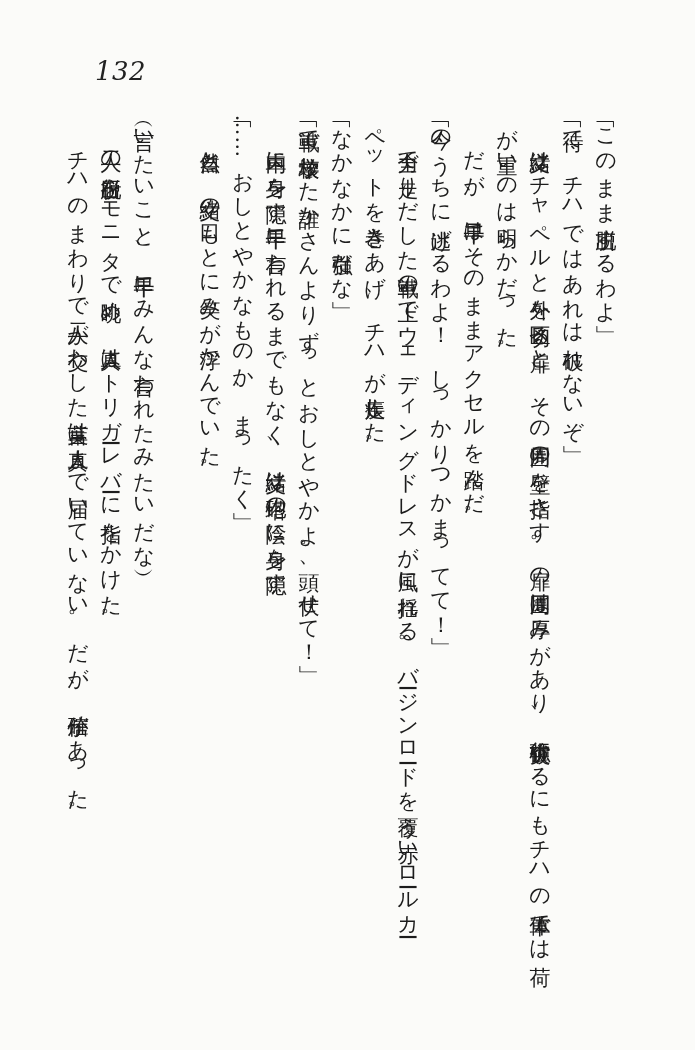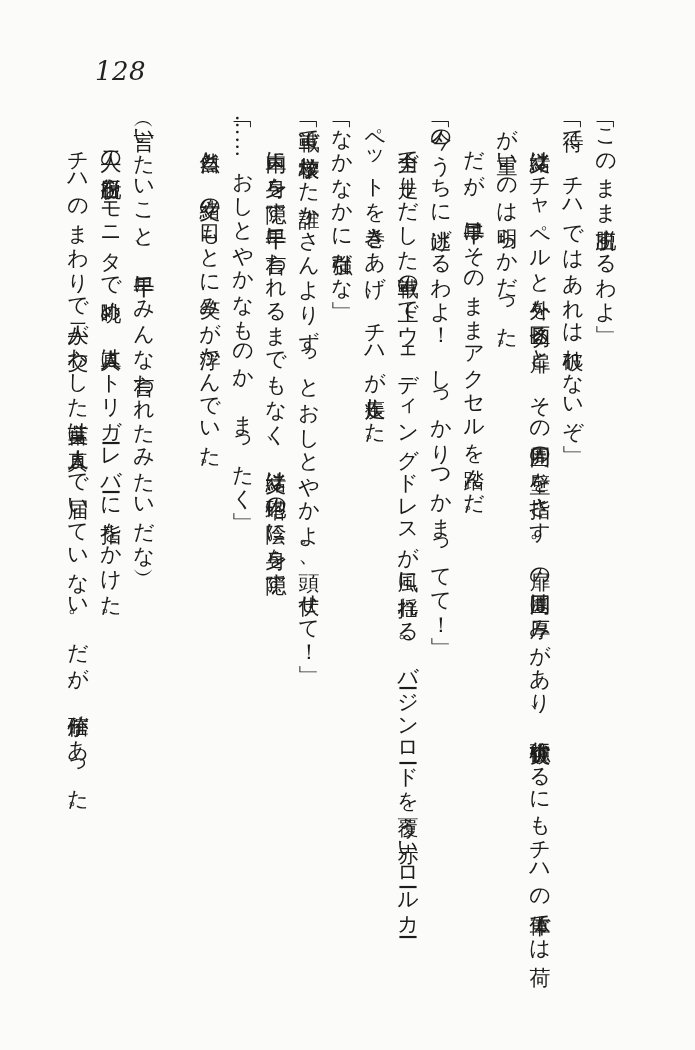--- a/index.html
+++ b/index.html
@@ -45,21 +45,21 @@
     margin: 0;
     padding: 0;
     line-height: 33px; 
     text-align: start;
   }
 </style>
 </head>
 <body>
 
 <div class="page" style="background: rgb(251, 251, 249);">
-  <div class="page-number">128</div>
+  <div class="page-number">132</div>
 
   <div class="text-block" id="text-block" style="color: rgb(28, 28, 28);">
       <p>「このまま脱出するわよ」</p>
       <p>「待て、チハではあれは破れないぞ」</p>
       <p>　文緒はチャペルと外を区切る扉と、その周囲の壁を指さす。扉の周囲は厚みがあり、強行突破するにもチハの車体では荷が重いのは明らかだった。</p>
       <p>　だが、千早はそのままアクセルを踏んだ。</p>
       <p>「今のうちに逃げるわよ！　しっかりつかまってて！」</p>
       <p>　全力で走りだした戦車の上でウェディングドレスが風に揺れる。バージンロードを覆う赤いロールカーペットを巻きあげ、チハが疾走した。</p>
       <p>「なかなかに強引だな」</p>
       <p>「戦車で学校壊した誰かさんよりずっとおしとやかよ。頭、伏せて！」</p>

